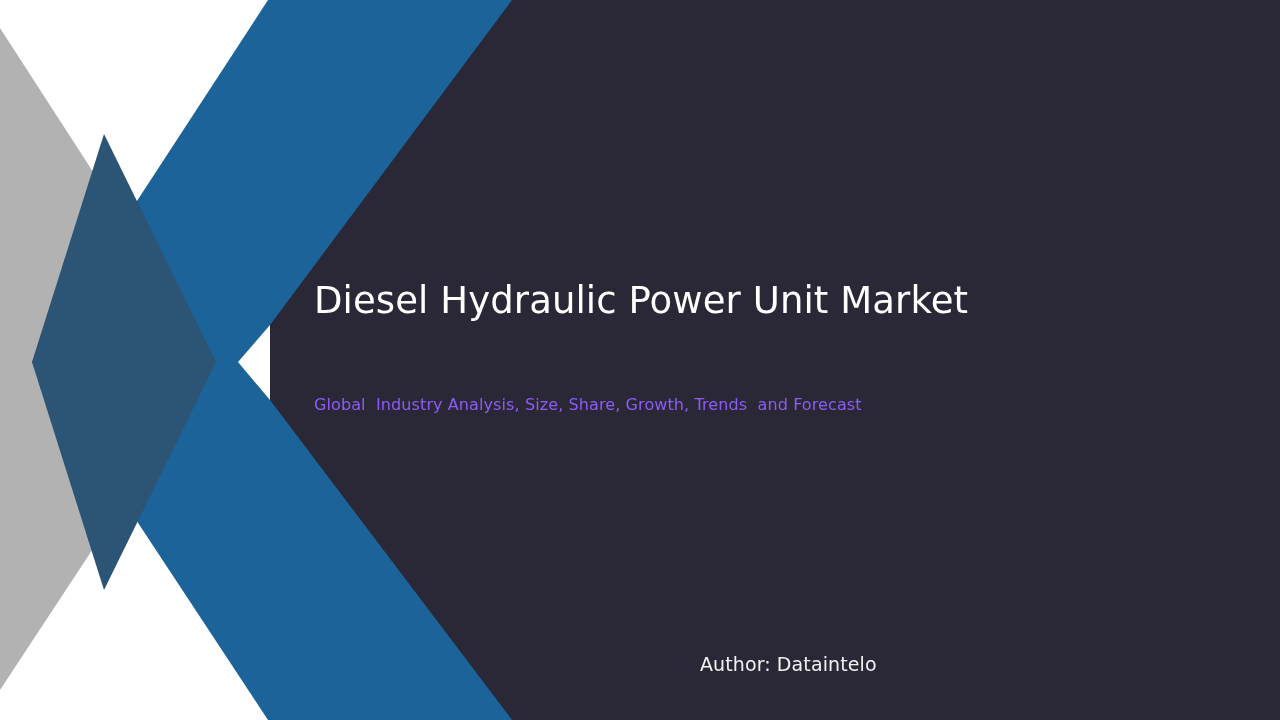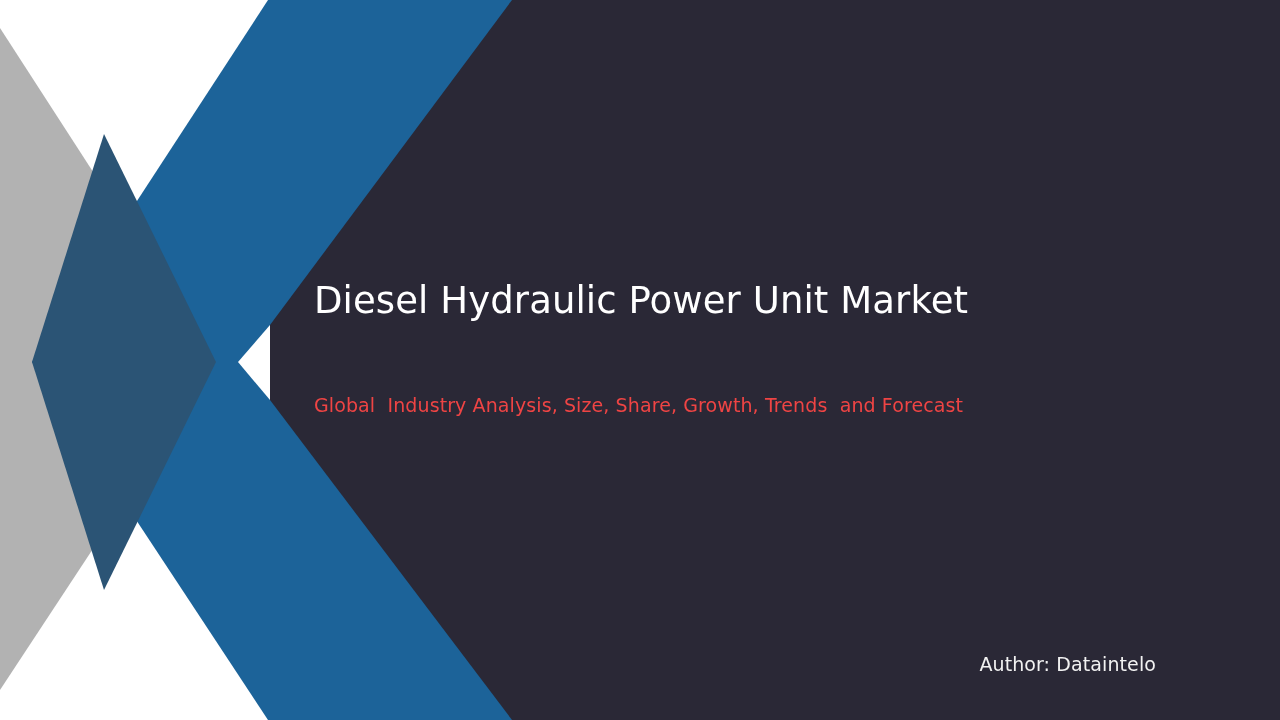--- a/index.html
+++ b/index.html
@@ -50,34 +50,33 @@
     color: #ffffff;
     letter-spacing: 0.1px;
     white-space: pre;
   }
 
   .slide-subtitle {
     position: absolute;
     left: 314px;
     top: 383px;
     width: 700px;
-    font-size: 19px;
+    font-size: 16px;
     line-height: 44px;
     font-weight: 400;
-    color: #ef4444;
+    color: #8b5cf6;
     letter-spacing: 0.1px;
     white-space: pre-wrap;
   }
 
   .slide-author {
     position: absolute;
     left: 700px;
     top: 650px;
     width: 456px;
-    text-align: right;
     font-size: 19px;
     line-height: 28px;
     font-weight: 400;
     color: #f2f2f2;
     letter-spacing: 0.1px;
     white-space: pre;
   }
 </style>
 </head>
 <body>

